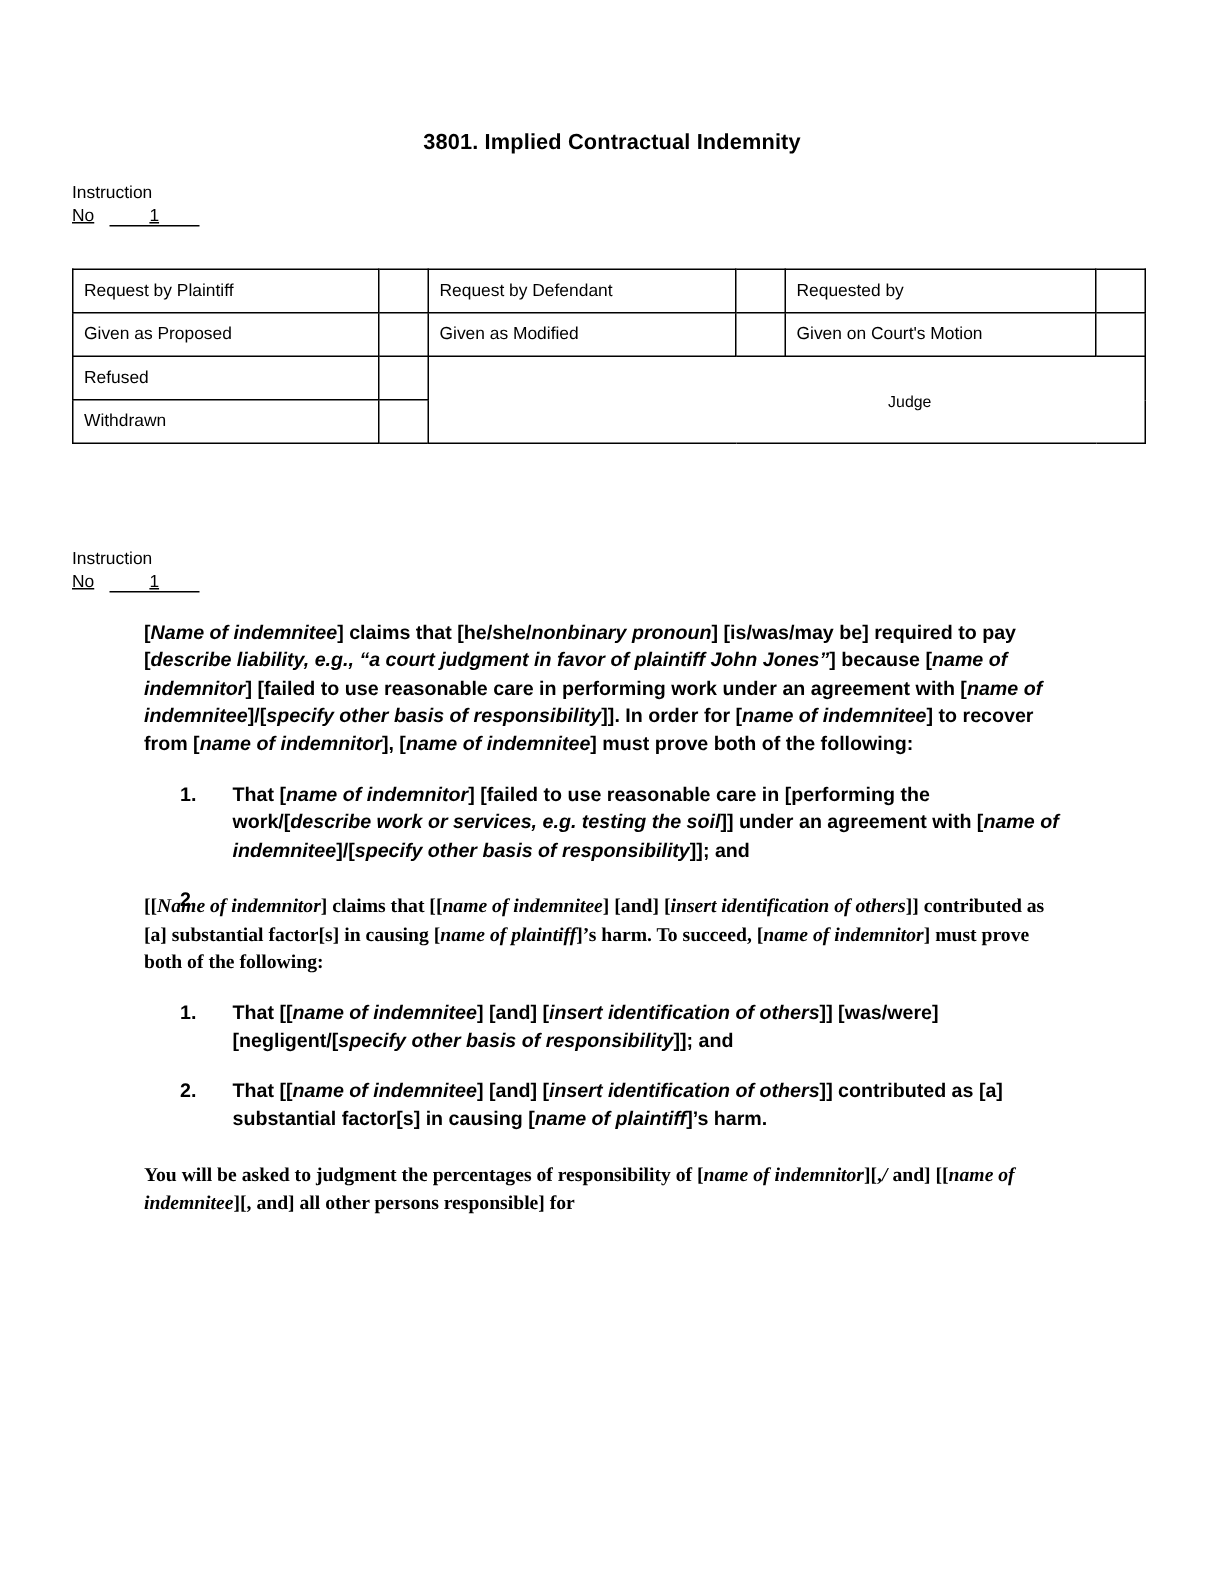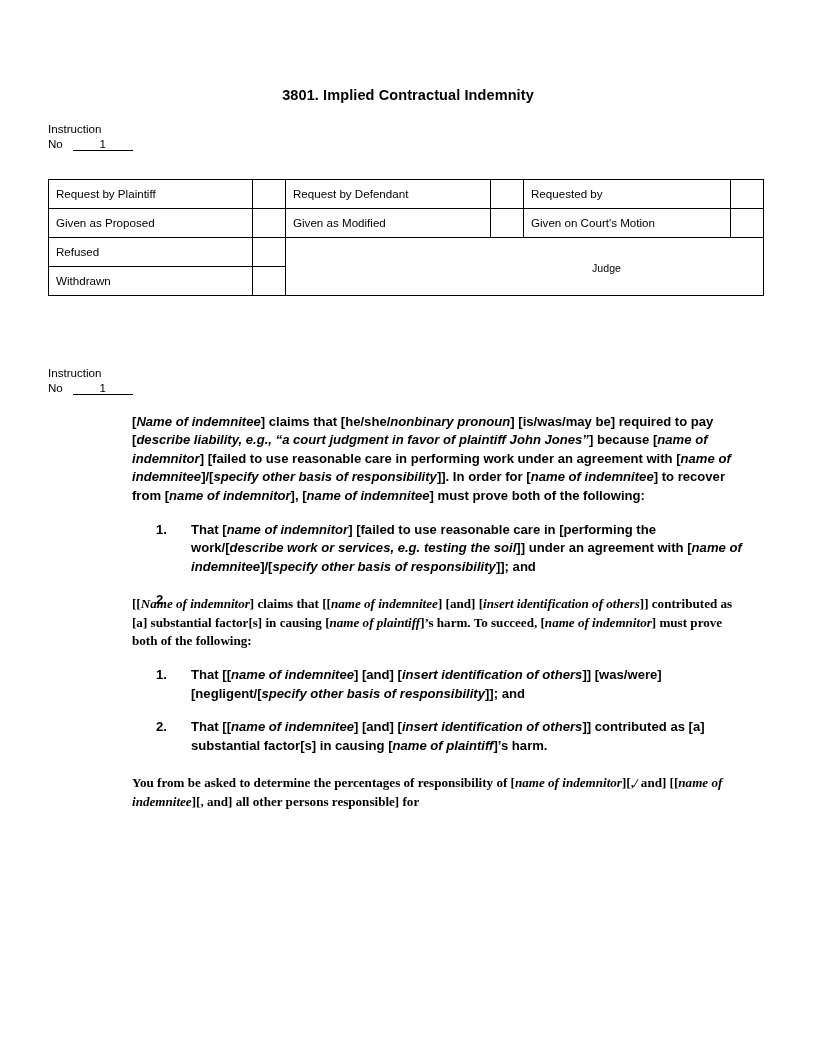--- a/index.html
+++ b/index.html
@@ -31,21 +31,21 @@
 
   
   .instr-block {
     position: absolute;
     left: 48px;
     font-size: 11.6px;
     line-height: 14.6px;
     white-space: nowrap;
   }
   .instr-block .line1 { display: block; }
-  .instr-line2 { display: flex; align-items: flex-end; }
+  .instr-line2 { display: flex; align-items: flex-end; text-decoration: underline; }
   .instr-no-label { display: inline-block; }
   .instr-no-value {
     display: inline-block;
     width: 60px;
     margin-left: 10px;
     text-align: center;
     border-bottom: 1px solid #000;
     line-height: 13px;
   }
 
@@ -102,21 +102,20 @@
 
   
   .body-area {
     position: absolute;
     left: 96px;
     top: 413px;
     width: 618px;
     font-size: 13.1px;
     font-weight: bold;
     line-height: 18.4px;
-    margin-left: 36px;
   }
   .para {
     margin: 0 0 0 0;
     text-align: left;
   }
 
   .numlist {
     margin: 16px 0 0 0;
     padding: 0;
     list-style: none;
@@ -211,17 +210,17 @@
         <li><span class="num">2.</span></li>
       </ol>
 
     <p class="para"><span>[[</span><i>Name of indemnitor</i><span>] claims that [[</span><i>name of indemnitee</i><span>] [and] [</span><i>insert identification of others</i><span>]] contributed as [a] substantial factor[s] in causing [</span><i>name of plaintiff</i><span>]’s harm. To succeed, [</span><i>name of indemnitor</i><span>] must prove both of the following:</span></p>
 
     <ol class="numlist">
         <li><span class="num">1.</span><span><span>That [[</span><i>name of indemnitee</i><span>] [and] [</span><i>insert identification of others</i><span>]] [was/were] [negligent/[</span><i>specify other basis of responsibility</i><span>]]; and</span></span></li>
         <li><span class="num">2.</span><span><span>That [[</span><i>name of indemnitee</i><span>] [and] [</span><i>insert identification of others</i><span>]] contributed as [a] substantial factor[s] in causing [</span><i>name of plaintiff</i><span>]’s harm.</span></span></li>
       </ol>
 
-    <p class="para"><span>You from be asked to determine the percentages of responsibility of [</span><i>name of indemnitor</i><span>][,</span><i>/</i><span> and] [[</span><i>name of indemnitee</i><span>][, and] all other persons responsible] for</span></p>
+    <p class="para"><span>You will be asked to judgment the percentages of responsibility of [</span><i>name of indemnitor</i><span>][,</span><i>/</i><span> and] [[</span><i>name of indemnitee</i><span>][, and] all other persons responsible] for</span></p>
 
   </div>
 
 </div>
 
 </body></html>

